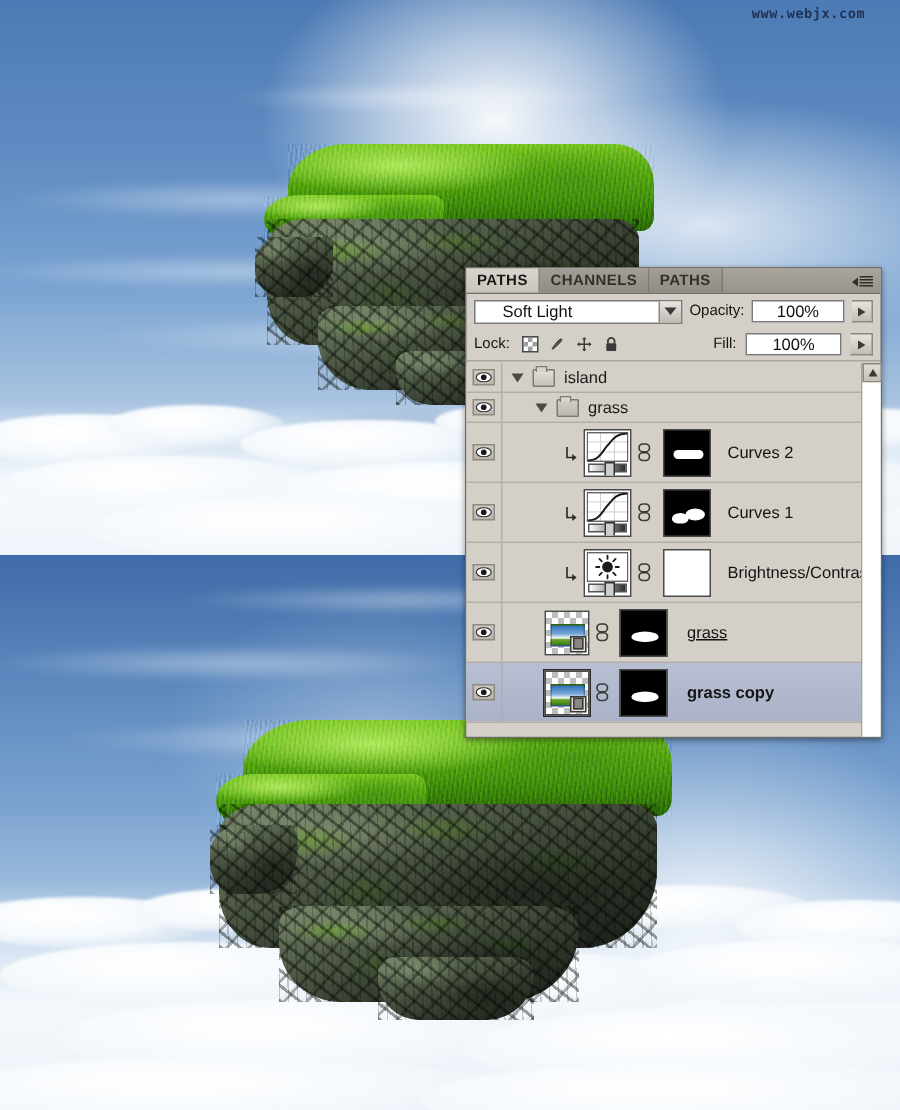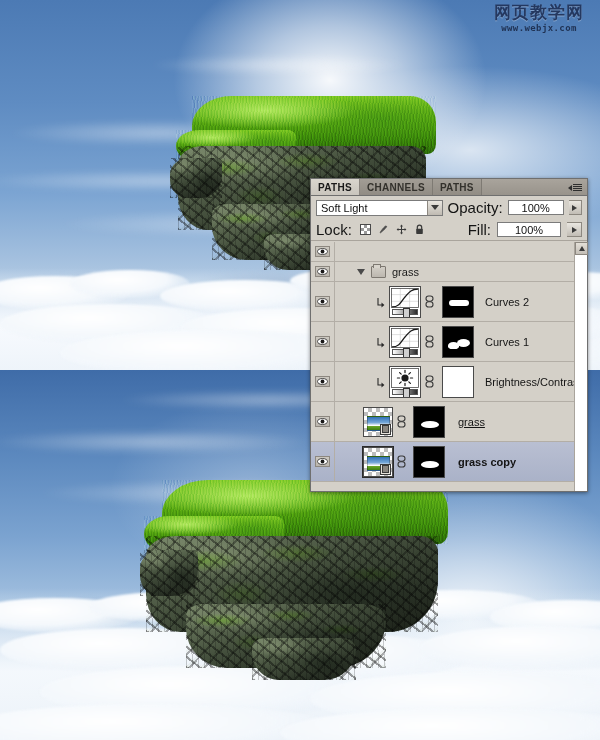--- a/index.html
+++ b/index.html
@@ -138,31 +138,31 @@
   .ps-menu-tri {
     width:0;height:0;border-top:3px solid transparent;border-bottom:3px solid transparent;
     border-right:4px solid #2e2e2e;
   }
   .ps-menu-lines { display:flex; flex-direction:column; gap:1px; }
   .ps-menu-lines i { display:block; width:9px; height:1px; background:#2e2e2e; }
 
   .ps-row1 { height:23px; display:flex; align-items:center; padding:0 5px; gap:5px; }
   .blend-select {
     width:144px; height:16px; background:#ffffff; border:1px solid #7b7b7b;
-    display:flex; align-items:center; padding-left:4px; font-size:11px; position:relative; cursor:pointer;
+    display:flex; align-items:center; padding-left:18px; font-size:11px; position:relative; cursor:pointer;
   }
   .blend-arrow {
     position:absolute; right:0; top:0; width:15px; height:14px;
     background:linear-gradient(to bottom,#e9e6e0 0%,#bfbab2 100%);
     border-left:1px solid #8d8880; display:flex; align-items:center; justify-content:center;
   }
   .tri-dn { width:0;height:0;border-left:4px solid transparent;border-right:4px solid transparent;border-top:5px solid #3a3a3a; }
   .tri-rt { width:0;height:0;border-top:3.5px solid transparent;border-bottom:3.5px solid transparent;border-left:5px solid #3a3a3a; }
 
-  .fld-label { font-size:15px; color:#141414; }
+  .fld-label { font-size:10px; color:#141414; }
   .num-box {
     width:64px; height:15px; background:#ffffff; border:1px solid #7b7b7b;
     display:flex; align-items:center; justify-content:center; font-size:11px; cursor:text;
   }
   .step-btn {
     width:15px; height:15px; background:linear-gradient(to bottom,#e9e6e0 0%,#c2bdb5 100%);
     border:1px solid #8d8880; border-left:none; display:flex; align-items:center; justify-content:center; cursor:pointer;
   }
 
   .ps-row2 { height:22px; display:flex; align-items:center; padding:0 5px; gap:6px;
@@ -385,21 +385,20 @@
         <div class="rock-tex"></div>
       </div>
       <div class="rock" style="left:0px; top:70px; width:58px; height:46px;
            border-radius:22px 8px 26px 20px / 18px 8px 26px 20px;">
         <div class="rock-tex"></div>
       </div>
     </div>
   </div>
 
   <div class="wm-top">
-    <div class="wm-cn">网页教学网</div>
     <div class="wm-url">www.webjx.com</div>
   </div>
 
 
   <div class="ps-panel">
 
     <div class="ps-titlebar">
       <div class="ps-tab active">PATHS</div>
       <div class="ps-tab">CHANNELS</div>
       <div class="ps-tab">PATHS</div>
@@ -461,20 +460,25 @@
 
       <div class="lrow grp">
         <div class="eye-cell">
           <span class="eye">
               <svg width="11" height="7" viewBox="0 0 11 7">
                 <ellipse cx="5.5" cy="3.5" rx="5" ry="3" fill="#fff" stroke="#2a2a2a" stroke-width="0.8"></ellipse>
                 <circle cx="5.5" cy="3.5" r="1.9" fill="#1a1a1a"></circle>
               </svg>
             </span>
         </div>
+        <div class="lrow-body" style="padding-left:6px; gap:6px;">
+          <span class="disc"></span>
+          <span class="folder"></span>
+          <span class="grp-name">island</span>
+        </div>
       </div>
 
       <div class="lrow grp">
         <div class="eye-cell">
           <span class="eye">
               <svg width="11" height="7" viewBox="0 0 11 7">
                 <ellipse cx="5.5" cy="3.5" rx="5" ry="3" fill="#fff" stroke="#2a2a2a" stroke-width="0.8"></ellipse>
                 <circle cx="5.5" cy="3.5" r="1.9" fill="#1a1a1a"></circle>
               </svg>
             </span>

